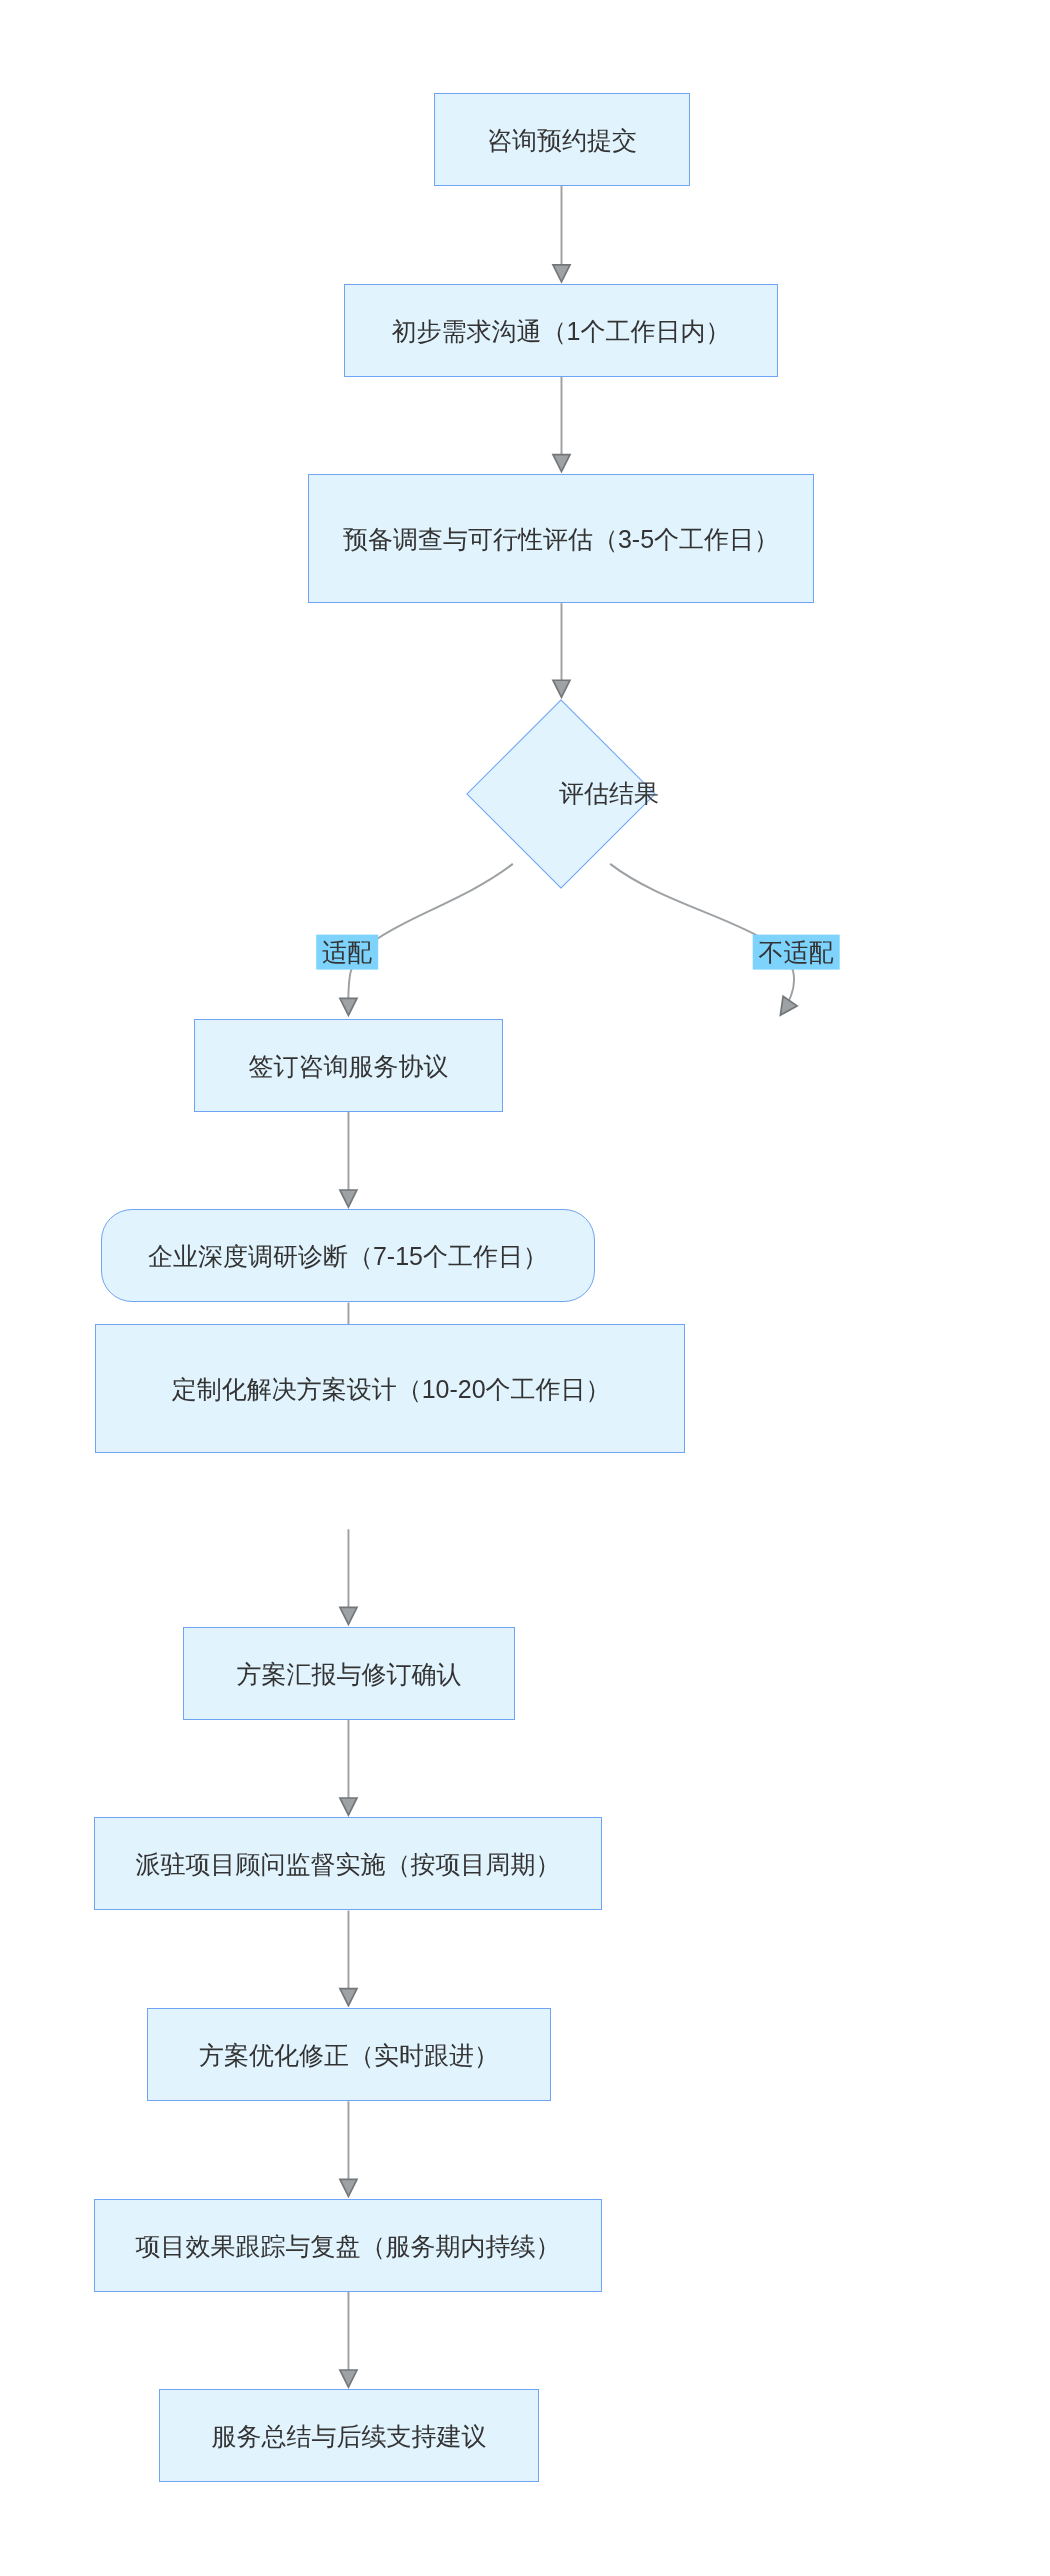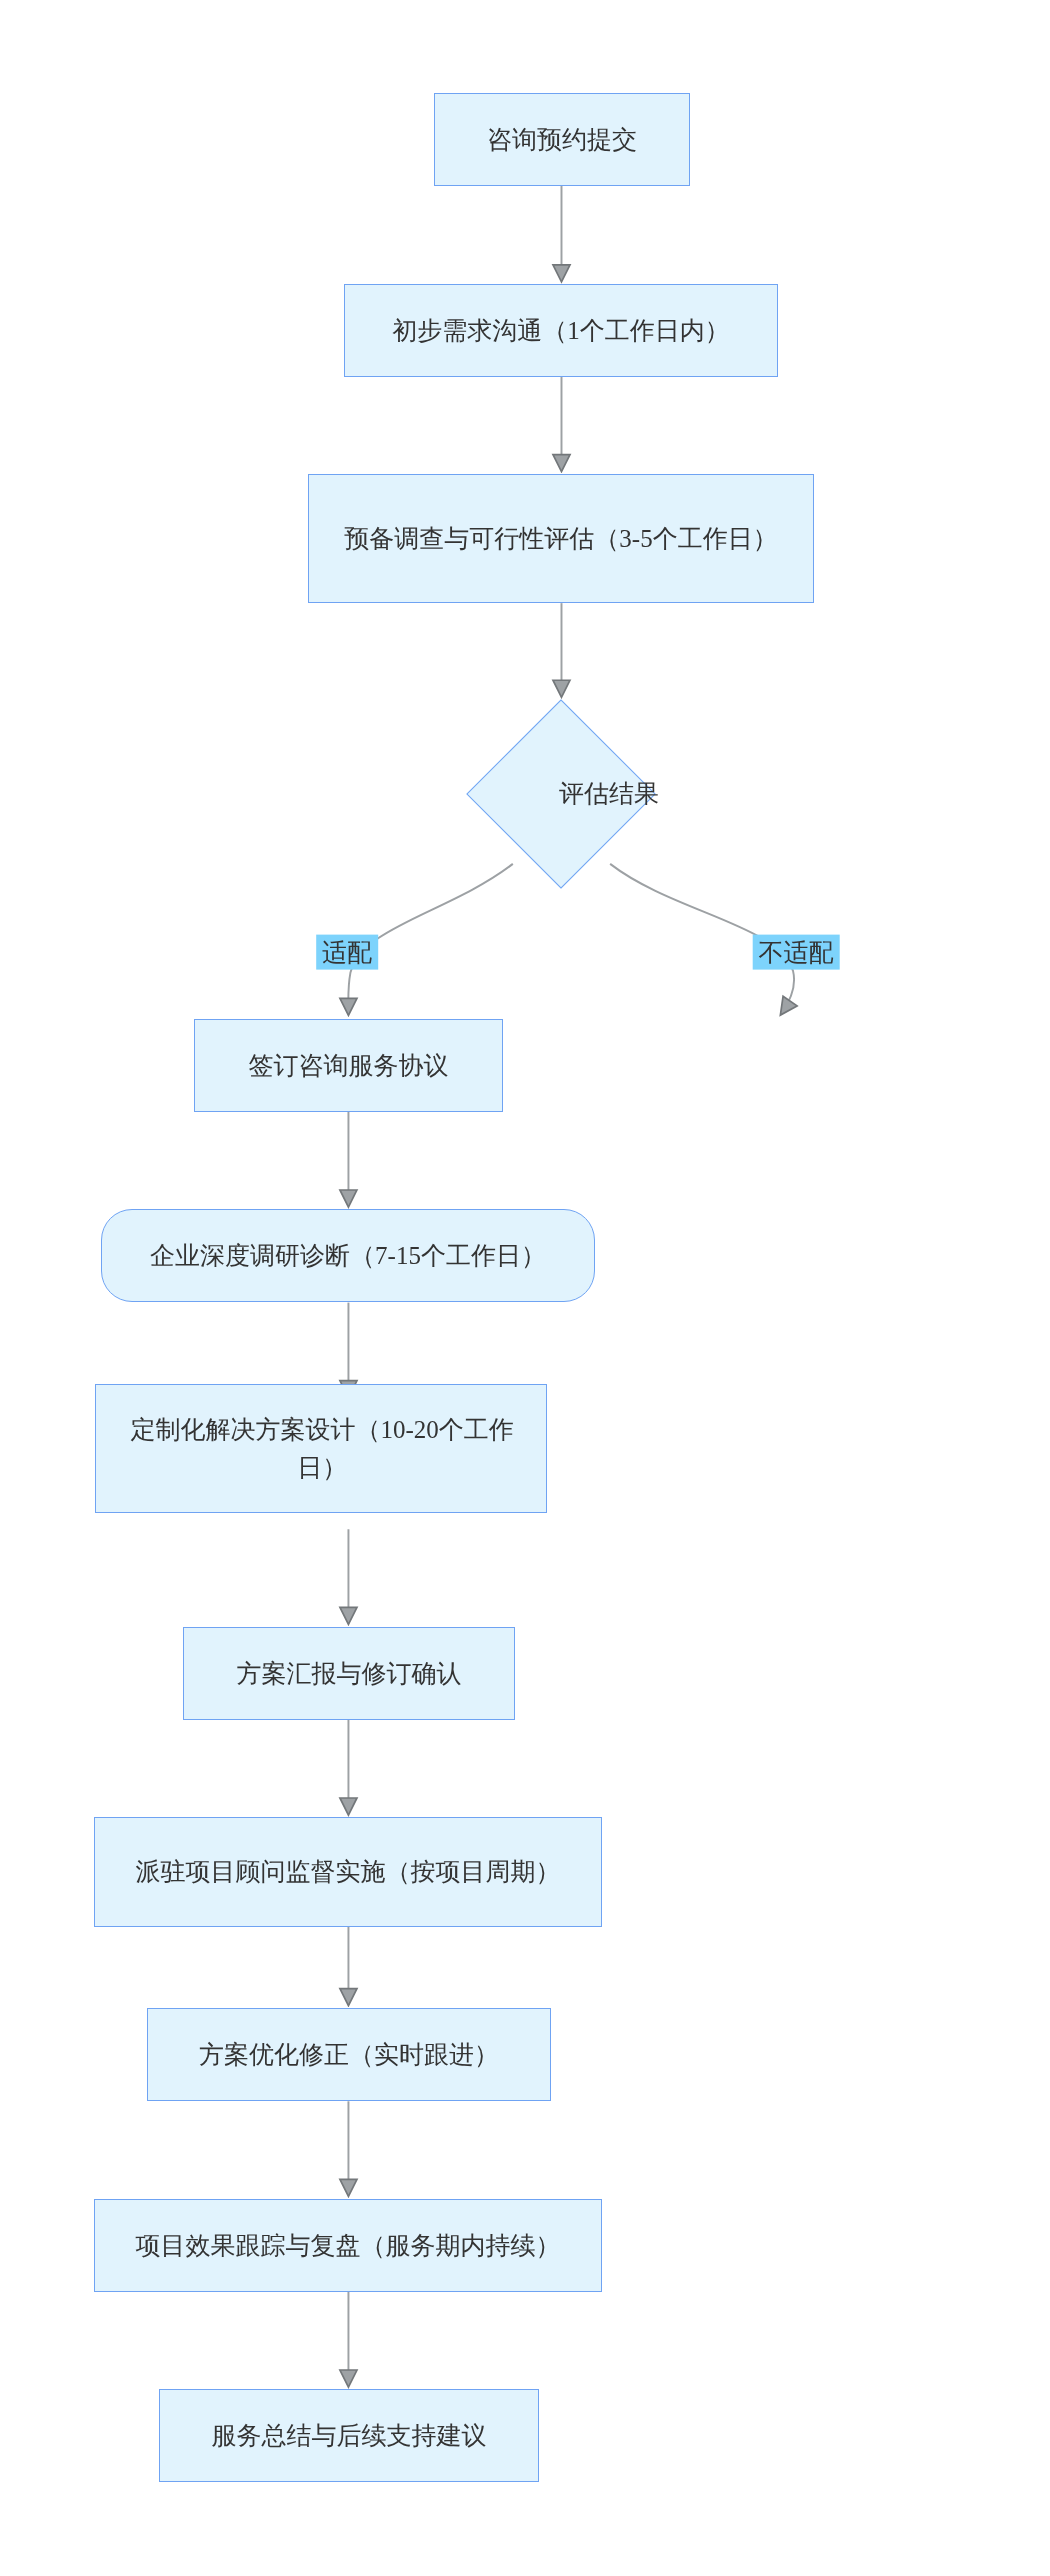--- a/index.html
+++ b/index.html
@@ -33,21 +33,20 @@
     background: #e1f3fd;
     border: 1.9px solid #6fa3f3;
     display: flex;
     align-items: center;
     justify-content: center;
     text-align: center;
     font-size: 25px;
     line-height: 38px;
     color: #333333;
     padding: 3.9px 9.7px;
-    font-family: Liberation Serif, serif;
   }
   .diamond-shape {
     position: absolute;
     box-sizing: border-box;
     width: 134px;
     height: 134px;
     left: 494px;
     top: 727px;
     background: #e1f3fd;
     border: 1.9px solid #6fa3f3;
@@ -110,25 +109,25 @@
 
   <div class="edge-label" style="left:347px; top:952px;">适配</div>
 
   <div class="edge-label" style="left:796px; top:952px;">不适配</div>
 
   <div class="node" style="left:194px; top:1019px; width:309px; height:93px;">签订咨询服务协议</div>
 
 
   <div class="node" style="left:101px; top:1209px; width:494px; height:93px;border-radius:31px;">企业深度调研诊断（7-15个工作日）</div>
 
-  <div class="node" style="left:95px; top:1384px; width:452px; height:129px;padding-left:12px;">定制化解决方案设计（10-20个工作日）</div>
+  <div class="node" style="left:95px; top:1324px; width:590px; height:129px;padding-left:12px;">定制化解决方案设计（10-20个工作日）</div>
 
   <div class="node" style="left:183px; top:1627px; width:332px; height:93px;">方案汇报与修订确认</div>
 
-  <div class="node" style="left:94px; top:1817px; width:508px; height:110px;">派驻项目顾问监督实施（按项目周期）</div>
+  <div class="node" style="left:94px; top:1817px; width:508px; height:93px;">派驻项目顾问监督实施（按项目周期）</div>
 
   <div class="node" style="left:147px; top:2008px; width:404px; height:93px;">方案优化修正（实时跟进）</div>
 
   <div class="node" style="left:94px; top:2199px; width:508px; height:93px;">项目效果跟踪与复盘（服务期内持续）</div>
 
   <div class="node" style="left:159px; top:2389px; width:380px; height:93px;">服务总结与后续支持建议</div>
 
 </div>
 
 

